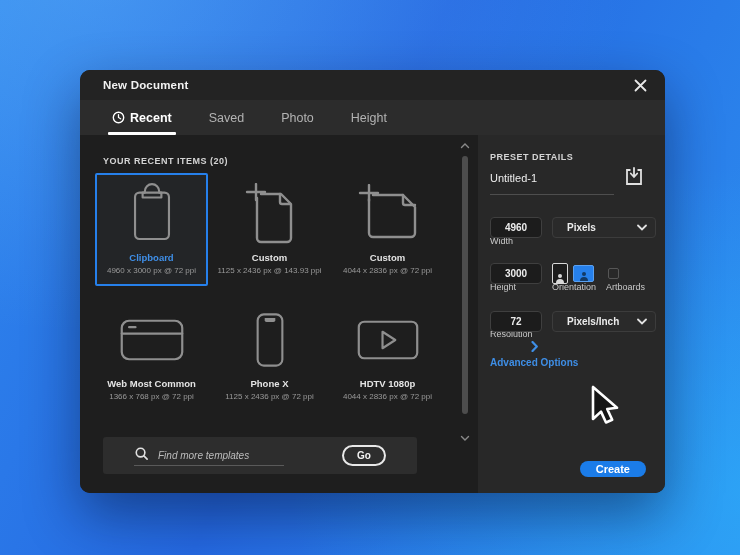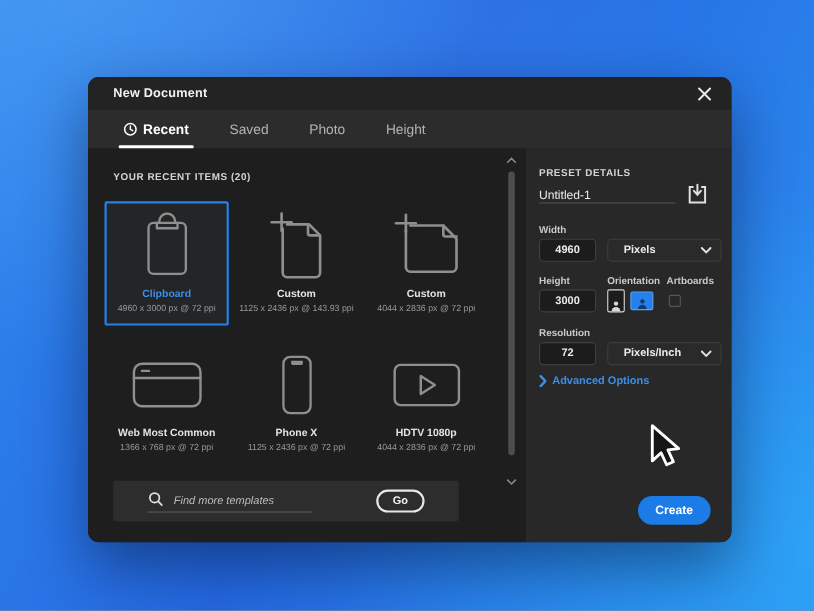--- a/index.html
+++ b/index.html
@@ -31,21 +31,21 @@
   .tab.active{ color:#ffffff; font-weight:bold;}
   .tab.active::after{ content:""; position:absolute; left:-4px; right:-4px; bottom:0;
     height:3px; background:#ffffff; border-radius:1px;}
   
   .content{ display:flex; height:358px; }
   .left{ width:398px; background:#1e1e1e; position:relative; }
   .right{ width:187px; background:#282828; position:relative; }
   .section-label{ color:#d4d4d4; font-size:9px; font-weight:bold; letter-spacing:.5px;}
   .left .section-label{ position:absolute; left:23px; top:21px;}
   
-  .grid{ position:absolute; left:15px; top:48px; display:grid;
+  .grid{ position:absolute; left:15px; top:38px; display:grid;
     grid-template-columns:repeat(3,113px); grid-auto-rows:113px; column-gap:5px; row-gap:13px;}
   .tile{ display:flex; flex-direction:column; align-items:center; justify-content:flex-end;
     padding-bottom:9px; border:2px solid transparent; border-radius:2px; cursor:pointer;}
   .tile.selected{ border-color:#2680eb; background:#232527;}
   .tile .art{ flex:1; display:flex; align-items:center; justify-content:center; width:100%;}
   .tile .name{ font-size:9.5px; font-weight:bold; color:#e4e4e4; margin-bottom:3px;}
   .tile.selected .name{ color:#3f8fe8;}
   .tile .dims{ font-size:8px; color:#999999; white-space:nowrap;}
   .tile svg{ stroke:#8f8f8f; fill:none; stroke-width:2.4; stroke-linecap:round; stroke-linejoin:round;}
   
@@ -62,23 +62,23 @@
   .searchbar input{ background:transparent; border:none; outline:none; width:118px;
     font-style:italic; font-size:10px; color:#cfcfcf;
     font-family:"Liberation Sans","DejaVu Sans",sans-serif;}
   .searchbar input::placeholder{ color:#bdbdbd;}
   .go-btn{ margin-left:46px; min-width:44px; height:21px; border:2px solid #e8e8e8;
     border-radius:11px; background:transparent; color:#f2f2f2; font-size:10px;
     font-weight:bold; cursor:pointer; font-family:inherit;}
   
   .right .section-label{ position:absolute; left:12px; top:17px;}
   .name-field{ position:absolute; left:12px; top:37px; width:124px;
-    border-bottom:1px solid #4e4e4e; padding-bottom:0; color:#ededed; font-size:11px;}
+    border-bottom:1px solid #4e4e4e; padding-bottom:10px; color:#ededed; font-size:11px;}
   .save-icon{ position:absolute; left:146px; top:31px; width:20px; height:20px;}
-  .fld-label{ position:absolute; color:#c9c9c9; font-size:9px; font-weight:bold;}
+  .fld-label{ position:absolute; color:#c9c9c9; font-size:9px; font-weight:normal;margin-top:32px;}
   .inp{ position:absolute; width:52px; height:21px; background:#1c1c1c;
     border:1px solid #3f3f3f; border-radius:4px; color:#ececec; font-size:10px;
     font-weight:bold; text-align:center; outline:none;
     font-family:"Liberation Sans","DejaVu Sans",sans-serif;}
   .dd{ position:absolute; left:74px; width:104px; height:21px; background:#2a2a2a;
     border:1px solid #3c3c3c; border-radius:4px; display:flex; align-items:center;
     padding:0 8px 0 14px; color:#ececec; font-size:10px; font-weight:bold; cursor:pointer;}
   .dd .chevron{ margin-left:auto; }
   .orient{ position:absolute; display:flex; align-items:center;}
   .orient .portrait{ width:16px; height:21px; border:1.6px solid #d8d8d8; border-radius:2px;
@@ -88,23 +88,23 @@
     justify-content:center; cursor:pointer;}
   .person{ width:8px; height:9px; position:relative; }
   .person::before{ content:""; position:absolute; left:50%; top:0; transform:translateX(-50%);
     width:4px; height:4px; border-radius:50%; background:#d8d8d8;}
   .person::after{ content:""; position:absolute; left:0; bottom:0; width:8px; height:4.5px;
     border-radius:4px 4px 0 0; background:#d8d8d8;}
   .landscape .person::before,.landscape .person::after{ background:#123a66;}
   .checkbox{ position:absolute; width:11px; height:11px; border:1px solid #565656;
     border-radius:2px; background:transparent; cursor:pointer;}
   .advanced{ position:absolute; left:12px; top:206px; display:flex; align-items:center;
-    gap:5px; color:#3e8ee6; font-size:10px; font-weight:bold; cursor:pointer;}
+    gap:5px; color:#3e8ee6; font-size:10px; font-weight:bold; cursor:pointer;flex-direction:column;}
   .btn-row{ position:absolute; right:19px; bottom:16px; display:flex; gap:14px;}
-  .btn{ height:26px; border-radius:13px; font-size:11px; font-weight:bold;
+  .btn{ height:16px; border-radius:13px; font-size:11px; font-weight:bold;
     cursor:pointer; font-family:inherit; padding:0 16px;}
   .btn.create{ background:#1b7ce8; border:none; color:#ffffff; min-width:64px;}
   .btn.closeb{ background:transparent; border:2px solid #ececec; color:#f5f5f5; min-width:60px;}
   
   .cursor{ position:absolute; left:585px; top:383px; pointer-events:none;}
 </style>
 </head>
 <body>
 
 <div class="dialog">

